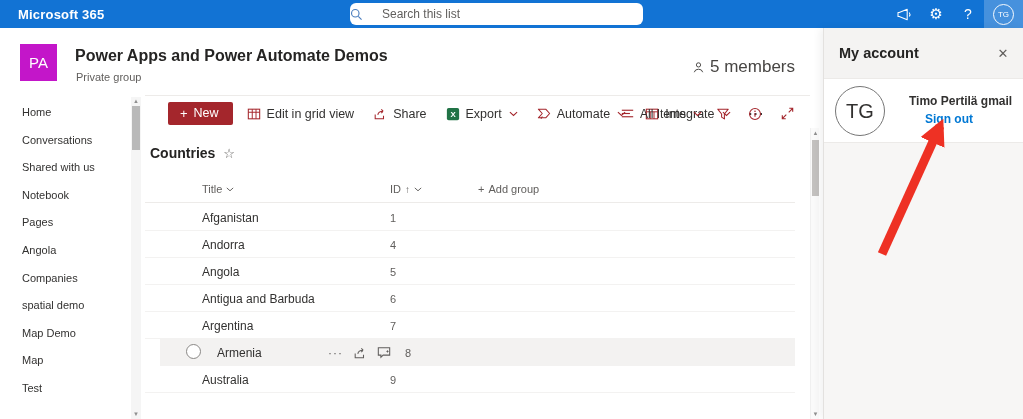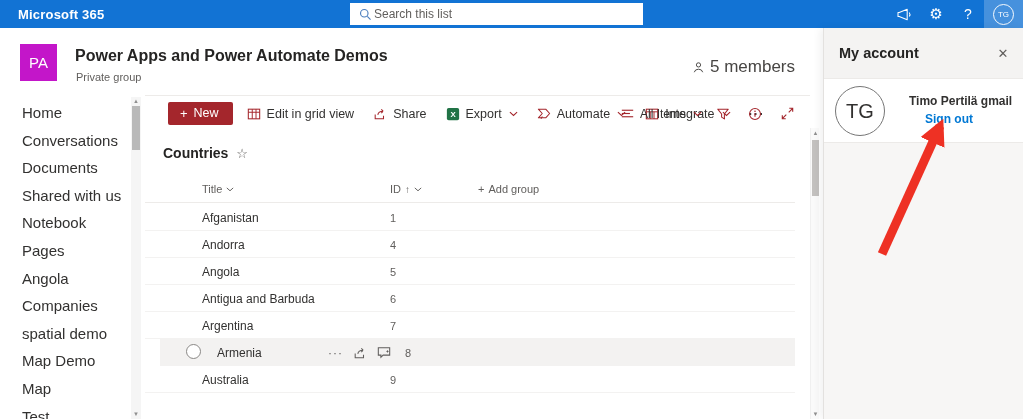--- a/index.html
+++ b/index.html
@@ -2,59 +2,59 @@
 <html><head>
 <meta charset="utf-8">
 <style>
   * { margin:0; padding:0; box-sizing:border-box; }
   html,body { width:1023px; height:419px; overflow:hidden; }
   body { font-family:"Liberation Sans", sans-serif; background:#fff; position:relative; color:#323130; }
 
   
   .suitebar { position:absolute; left:0; top:0; width:1023px; height:28px; background:#1273d4; display:flex; align-items:center; }
   .brand { color:#fff; font-size:13px; font-weight:bold; margin-left:18px; letter-spacing:.2px; }
-  .searchbox { position:absolute; left:350px; top:3px; width:293px; height:22px; background:#fff; border-radius:0; display:flex; align-items:center; padding-left:9px; gap:2px; }
+  .searchbox { position:absolute; left:350px; top:3px; width:293px; height:22px; background:#fff; border-radius:6px; display:flex; align-items:center; gap:19px; }
   .searchbox input { border:none; outline:none; font-size:12px; color:#605e5c; width:230px; font-family:"Liberation Sans",sans-serif; background:transparent; }
   .searchbox input::placeholder { color:#605e5c; }
   .suite-icons { position:absolute; right:0; top:0; height:28px; display:flex; align-items:center; }
   .sicon { width:32px; height:28px; display:flex; align-items:center; justify-content:center; color:#fff; font-size:14px; cursor:pointer; }
   .gear-glyph { font-size:15px; }
   .avatarbtn { width:39px; height:28px; background:rgba(255,255,255,.22); display:flex; align-items:center; justify-content:center; }
   .avatarbtn .ring { width:21px; height:21px; border:1.4px solid rgba(255,255,255,.95); border-radius:50%; display:flex; align-items:center; justify-content:center; color:#fff; font-size:8px; }
 
   
   .siteheader { position:absolute; left:0; top:28px; width:823px; height:67px; background:#fff; }
   .sitelogo { position:absolute; left:20px; top:16px; width:37px; height:37px; background:#c316c9; color:#fff; display:flex; align-items:center; justify-content:center; font-size:15px; }
   .sitetitle { position:absolute; left:75px; top:19px; font-size:16px; font-weight:bold; color:#252423; }
   .sitesub { position:absolute; left:76px; top:43px; font-size:11px; color:#605e5c; }
   .members { position:absolute; right:28px; top:29px; display:flex; align-items:center; gap:5px; font-size:17px; color:#484644; cursor:pointer; }
 
   
   .sidebar { position:absolute; left:0; top:95px; width:145px; height:324px; background:#fff; }
-  .nav-item { height:27.6px; line-height:27.6px; padding-left:22px; font-size:15px; color:#323130; cursor:pointer; margin-top:0; }
+  .nav-item { height:27.6px; line-height:27.6px; padding-left:22px; font-size:11px; color:#323130; cursor:pointer; margin-top:0; }
   .nav-item:first-child { margin-top:4px; }
   .sb-scroll { position:absolute; left:131px; top:2px; width:10px; height:322px; background:#f5f5f5; }
   .sb-thumb { position:absolute; left:1px; top:9px; width:8px; height:44px; background:#b9b9b9; }
   .sb-up, .sb-down { position:absolute; left:0; width:10px; height:9px; color:#8f8f8f; font-size:6px; text-align:center; line-height:9px; }
   .sb-up { top:0; } .sb-down { bottom:0; }
 
   
   .main { position:absolute; left:145px; top:95px; width:665px; height:324px; background:#fff; border-top:1px solid #edebe9; }
   .toolbar { position:absolute; left:0; top:0; width:665px; height:35px; display:flex; align-items:center; }
   .tb-left { display:flex; align-items:center; gap:9px; margin-left:23px; }
   .tb-item { display:flex; align-items:center; gap:6px; font-size:12.5px; color:#323130; cursor:pointer; padding:4px 5px; white-space:nowrap; }
   .newbtn { background:#a4262c; color:#fff; border:none; border-radius:2px; font-size:12.5px; font-family:"Liberation Sans",sans-serif; padding:4px 14px 5px 12px; display:flex; align-items:center; gap:6px; cursor:pointer; }
   .newbtn .plus { font-size:13px; line-height:11px; }
   .chev { color:#a4262c; display:flex; align-items:center; margin-left:1px; }
   .more-dots { font-size:13px; color:#323130; letter-spacing:1px; font-weight:bold; cursor:pointer; padding:0 4px; }
   .tb-right { position:absolute; right:12px; top:0; height:35px; display:flex; align-items:center; gap:10px; }
   .viewsel { display:flex; align-items:center; gap:6px; font-size:12px; color:#323130; cursor:pointer; }
   .iconbtn { display:flex; align-items:center; justify-content:center; width:22px; height:22px; cursor:pointer; }
 
-  .listtitle { position:absolute; left:18px; top:49px; font-size:14px; font-weight:bold; color:#252423; display:flex; align-items:center; gap:8px; }
+  .listtitle { position:absolute; left:5px; top:49px; font-size:14px; font-weight:bold; color:#252423; display:flex; align-items:center; gap:8px; }
   .star { color:#605e5c; font-size:13px; font-weight:normal; cursor:pointer; }
 
   .colheader { position:absolute; left:0; top:83px; width:650px; height:24px; border-bottom:1px solid #edebe9; font-size:11px; color:#605e5c; }
   .colheader .col { position:absolute; top:4px; display:flex; align-items:center; gap:4px; cursor:pointer; }
   .col-title { left:57px; }
   .col-id { left:245px; }
   .col-add { left:333px; color:#605e5c; }
   .hchev { display:flex; align-items:center; color:#605e5c; }
   .sortup { font-size:10px; color:#605e5c; }
 
@@ -127,21 +127,20 @@
           <path d="M2.8 13.8 a5.3 4.6 0 0 1 10.4 0" fill="none" stroke="#484644" stroke-width="1.2"></path>
         </svg>
     </span>
     <span>5 members</span>
   </div>
 </div>
 
 <div class="sidebar">
   <div class="nav-item">Home</div>
   <div class="nav-item">Conversations</div>
-  <div class="nav-item">Documents</div>
   <div class="nav-item">Shared with us</div>
   <div class="nav-item">Notebook</div>
   <div class="nav-item">Pages</div>
   <div class="nav-item">Angola</div>
   <div class="nav-item">Companies</div>
   <div class="nav-item">spatial demo</div>
   <div class="nav-item">Map Demo</div>
   <div class="nav-item">Map</div>
   <div class="nav-item">Test</div>
   <div class="sb-scroll">

